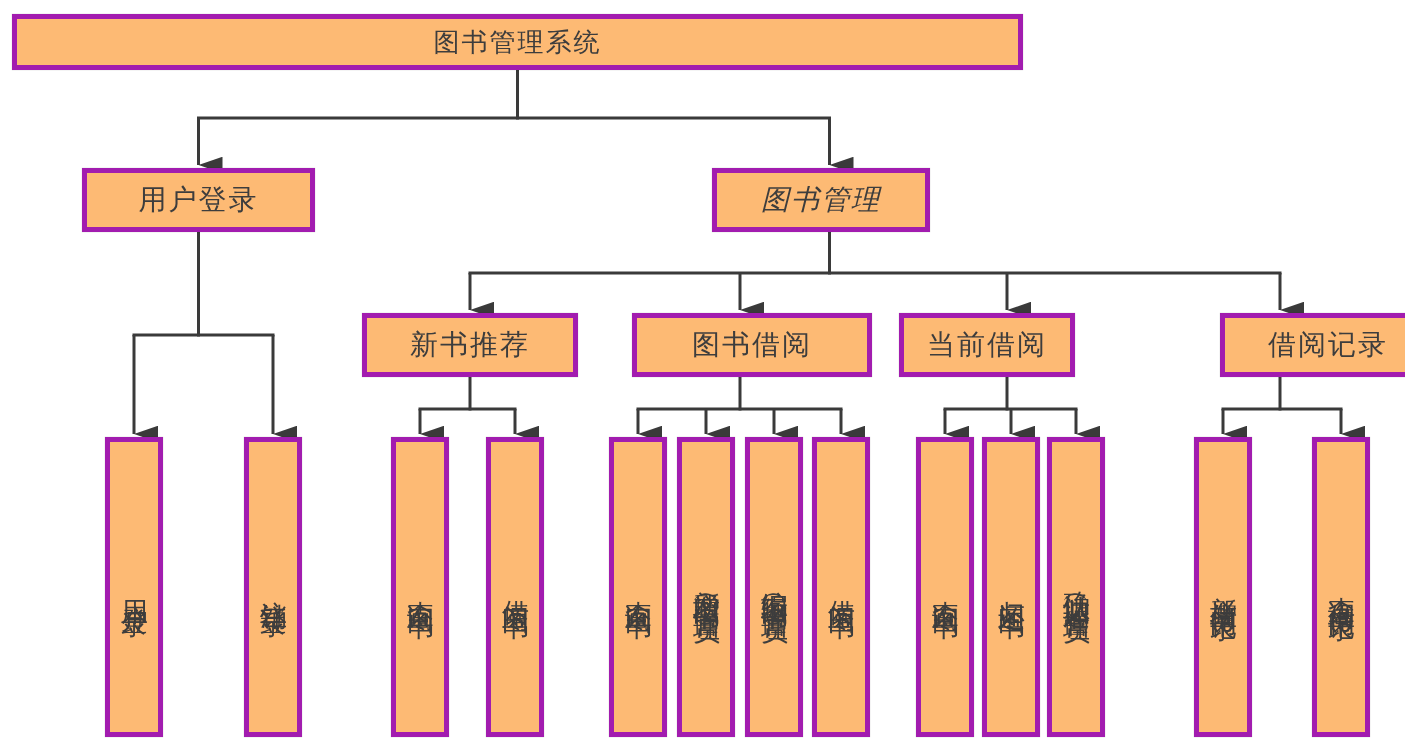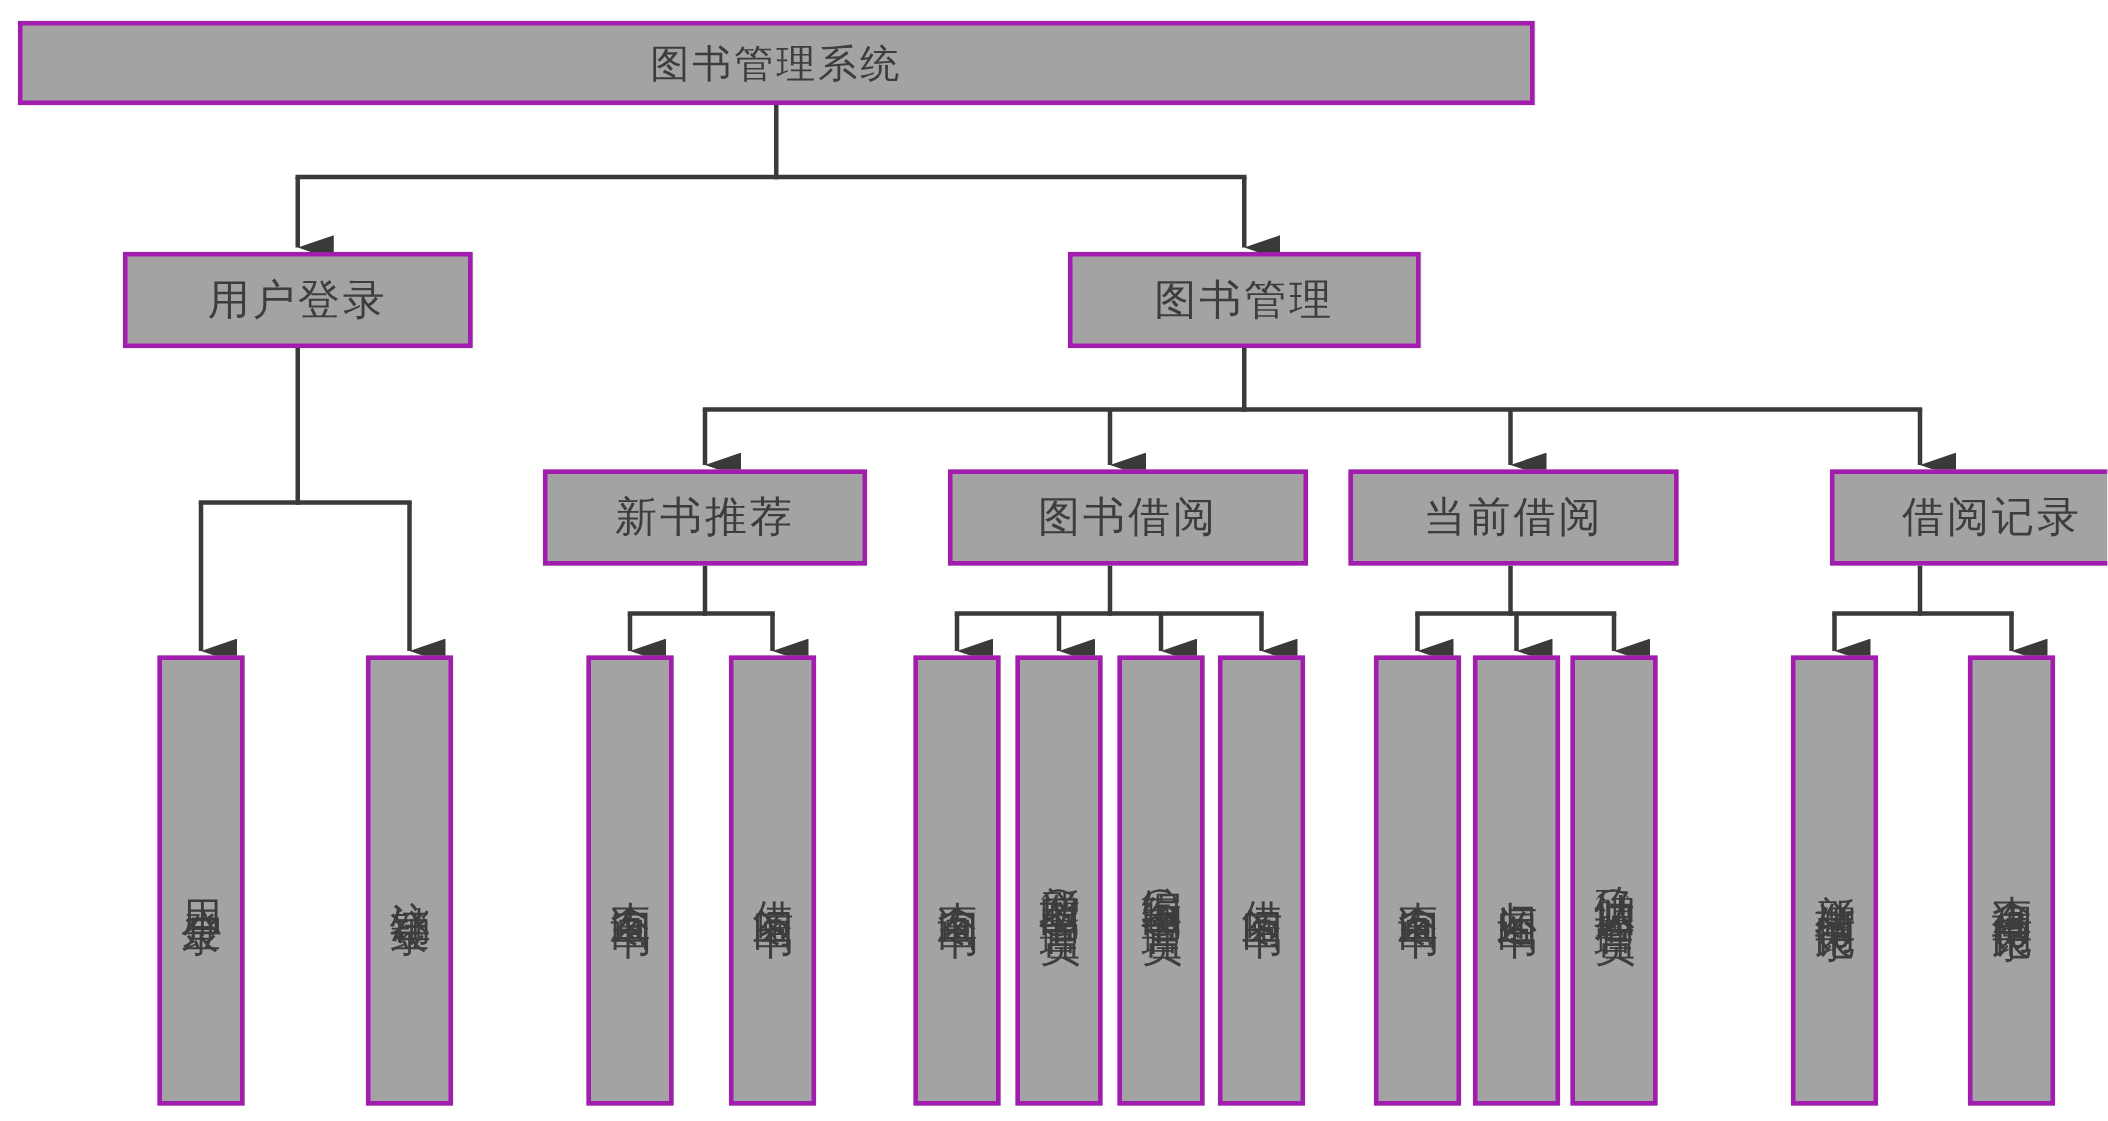--- a/index.html
+++ b/index.html
@@ -9,22 +9,22 @@
     background:#ffffff;
     overflow:hidden;
     font-family:"Liberation Sans","DejaVu Sans",sans-serif;
   }
   .stage svg.connectors{
     position:absolute;left:0;top:0;z-index:1;
   }
   .node{
     position:absolute;
     box-sizing:border-box;
-    background:#a3a3a3;
-    border:3px solid #a21caf;
+    background:#fdba74;
+    border:5px solid #a21caf;
     color:#3d3d3d;
     display:flex;
     align-items:center;
     justify-content:center;
     z-index:2;
     box-shadow:0 0 1px rgba(0,0,0,.25);
   }
   .node.h{
     font-size:28px;
     letter-spacing:2px;
@@ -104,25 +104,25 @@
       <line x1="1280" y1="377" x2="1280" y2="410.5"></line>
       <line x1="1221.5" y1="409" x2="1342.5" y2="409"></line>
       <line x1="1223" y1="409" x2="1223" y2="434" marker-end="url(#arrowhead)"></line>
       <line x1="1341" y1="409" x2="1341" y2="434" marker-end="url(#arrowhead)"></line>
     </g>
   </svg>
 
   <div class="node h root" style="left:12px;top:14px;width:1011px;height:56px;">图书管理系统</div>
 
   <div class="node h" style="left:82px;top:168px;width:233px;height:64px;">用户登录</div>
-  <div class="node h" style="left:712px;top:168px;width:235px;height:64px;">图书管理</div>
+  <div class="node h" style="left:712px;top:168px;width:218px;height:64px;font-style:italic;">图书管理</div>
 
   <div class="node h" style="left:362px;top:313px;width:216px;height:64px;">新书推荐</div>
   <div class="node h" style="left:632px;top:313px;width:240px;height:64px;">图书借阅</div>
-  <div class="node h" style="left:899px;top:313px;width:220px;height:64px;">当前借阅</div>
+  <div class="node h" style="left:899px;top:313px;width:176px;height:64px;">当前借阅</div>
   <div class="node h" style="left:1172px;top:313px;width:216px;height:64px;margin-left:48px;">借阅记录</div>
 
   <div class="node v" style="left:105px;top:437px;width:58px;height:300px;">用户登录</div>
   <div class="node v" style="left:244px;top:437px;width:58px;height:300px;">注销登录</div>
 
   <div class="node v" style="left:391px;top:437px;width:58px;height:300px;">查询图书</div>
   <div class="node v" style="left:486px;top:437px;width:58px;height:300px;">借阅图书</div>
 
   <div class="node v" style="left:609px;top:437px;width:58px;height:300px;">查询图书</div>
   <div class="node v" style="left:677px;top:437px;width:58px;height:300px;">新增图书（管理员）</div>

